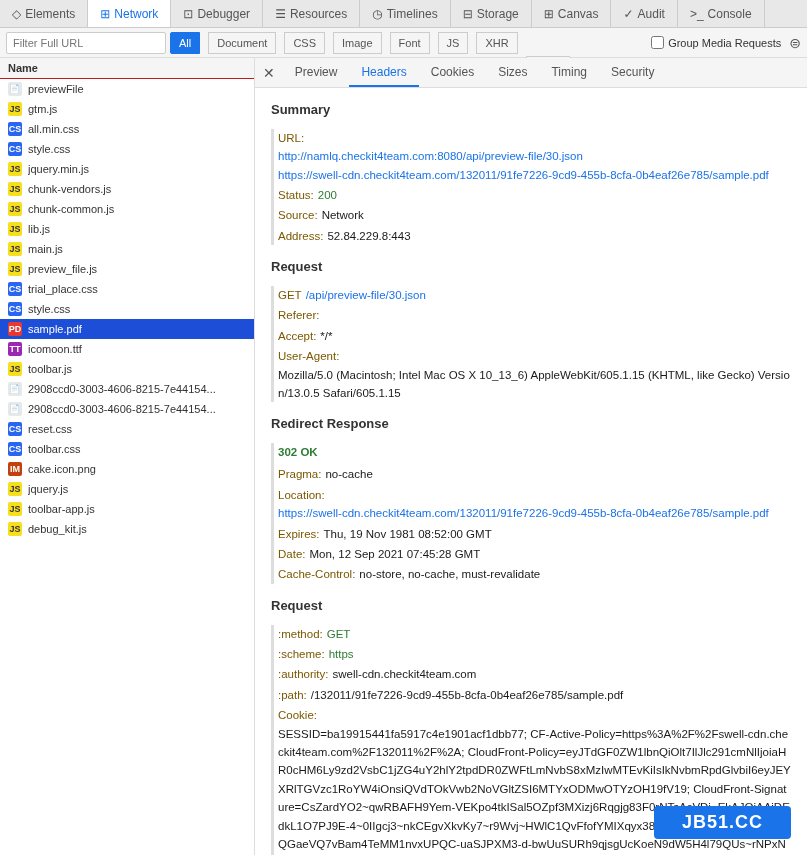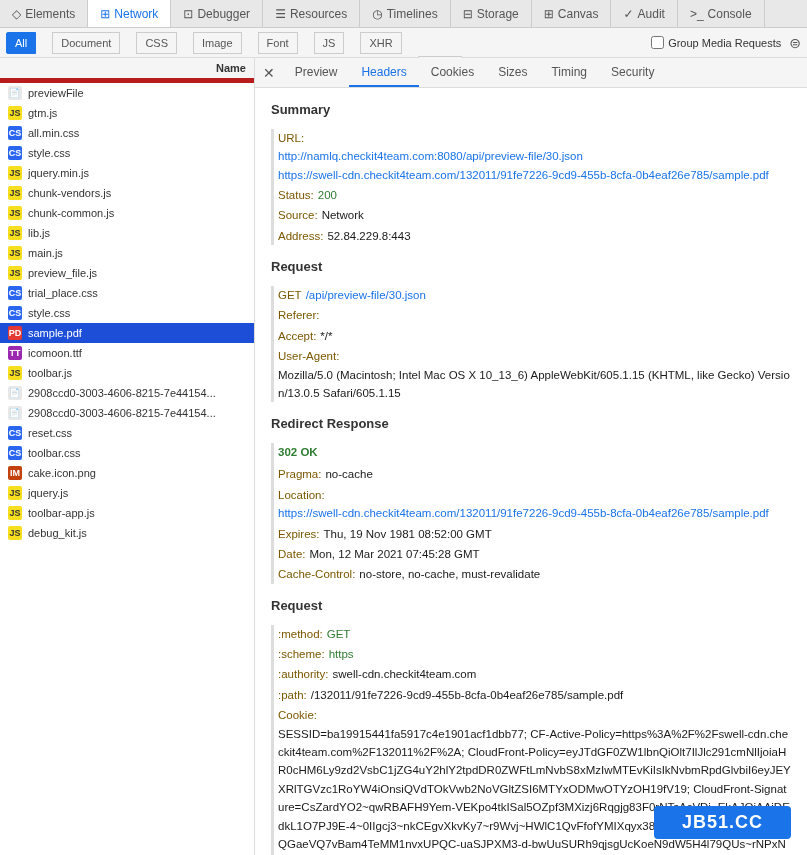--- a/index.html
+++ b/index.html
@@ -51,21 +51,21 @@
       padding: 0 6px;
       height: 22px;
       width: 160px;
     }
     .filter-input-wrap input {
       border: none; outline: none; font-size: 11px; width: 100%; background: transparent;
     }
     .filter-btns {
       display: flex;
       align-items: center;
-      gap: 16px;
+      gap: 8px;
       justify-content: space-between;
     }
     .filter-btn {
       padding: 2px 8px;
       font-size: 11px;
       border: 1px solid #ccc;
       cursor: pointer;
       background: #f5f5f5;
       color: #555;
       height: 22px;
@@ -95,26 +95,25 @@
       min-width: 255px;
       background: #fff;
       border-right: 1px solid #ddd;
       overflow-y: auto;
       overflow-x: hidden;
     }
     .file-list-header {
       display: flex;
       align-items: center;
       padding: 4px 8px;
-      border-bottom: 5px solid #b91c1c;
+      border-bottom: 1px solid #b91c1c;
       background: #f5f5f5;
       font-size: 11px;
       font-weight: 600;
       color: #333;
-      justify-content: flex-end;
     }
     .file-item {
       display: flex;
       align-items: center;
       padding: 3px 8px;
       font-size: 11px;
       cursor: pointer;
       gap: 6px;
       white-space: nowrap;
       overflow: hidden;
@@ -304,20 +303,23 @@
     <span>✓</span>
     <span>Audit</span>
   </div>
   <div class="top-tab">
     <span>&gt;_</span>
     <span>Console</span>
   </div>
 </div>
 
 <div class="filter-bar">
+  <div class="filter-input-wrap">
+    <input type="text" placeholder="Filter Full URL" style="">
+  </div>
   <div class="filter-btns">
     <button class="filter-btn active">All</button>
     <button class="filter-btn">Document</button>
     <button class="filter-btn">CSS</button>
     <button class="filter-btn">Image</button>
     <button class="filter-btn">Font</button>
     <button class="filter-btn">JS</button>
     <button class="filter-btn">XHR</button>
     <button class="filter-btn">Other</button>
   </div>
@@ -494,21 +496,21 @@
         <div class="kv-row">
           <span class="kv-key">Location:</span>
           <span class="kv-val link">https://swell-cdn.checkit4team.com/132011/91fe7226-9cd9-455b-8cfa-0b4eaf26e785/sample.pdf</span>
         </div>
         <div class="kv-row">
           <span class="kv-key">Expires:</span>
           <span class="kv-val">Thu, 19 Nov 1981 08:52:00 GMT</span>
         </div>
         <div class="kv-row">
           <span class="kv-key">Date:</span>
-          <span class="kv-val">Mon, 12 Mar 2021 07:45:28 GMT</span>
+          <span class="kv-val">Mon, 12 Sep 2021 07:45:28 GMT</span>
         </div>
         <div class="kv-row">
           <span class="kv-key">Cache-Control:</span>
           <span class="kv-val">no-store, no-cache, must-revalidate</span>
         </div>
       </div>
 
       <div class="section-title">Request</div>
       <div class="request-block">
         <div class="req-kv">

